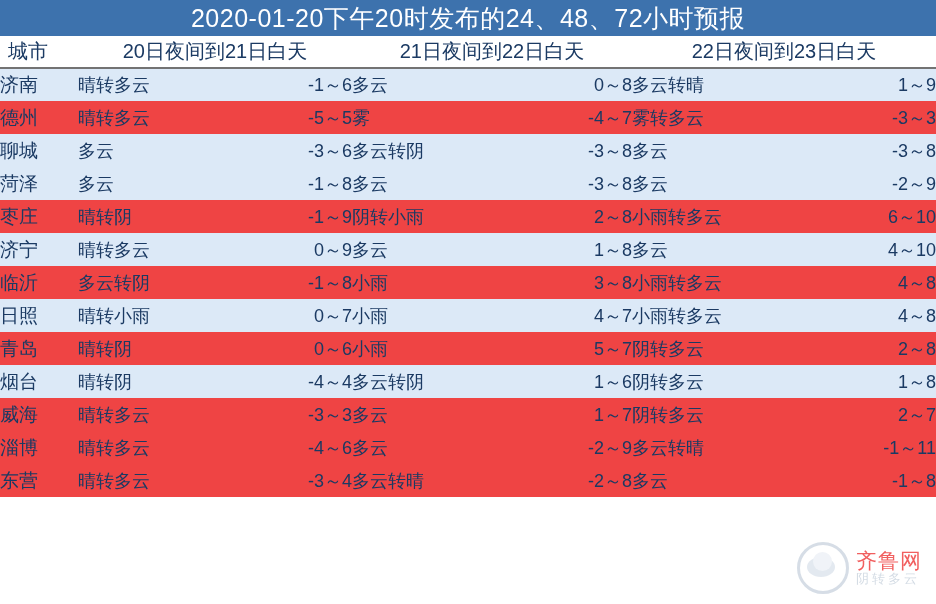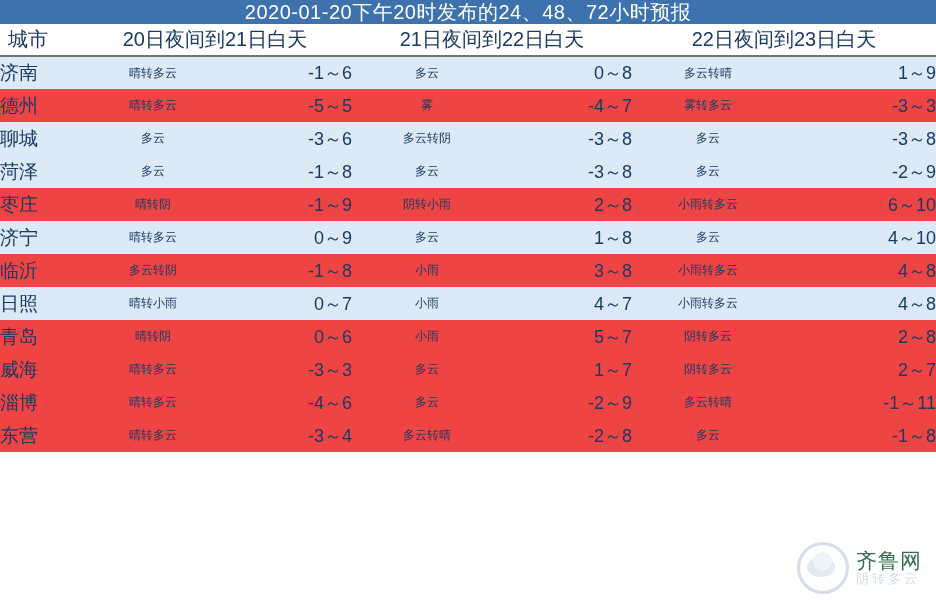--- a/index.html
+++ b/index.html
@@ -13,27 +13,27 @@
     font-family: "Liberation Sans", "DejaVu Sans", sans-serif;
     overflow: hidden;
   }
   .sheet {
     position: relative;
     width: 936px;
     height: 604px;
     background: #ffffff;
   }
   .title-bar {
-    height: 24px;
+    height: 36px;
     background: #3d72ad;
     color: #ffffff;
     display: flex;
     align-items: center;
     justify-content: center;
-    font-size: 20px;
+    font-size: 25px;
     letter-spacing: 0.5px;
   }
   table.fc {
     width: 936px;
     border-collapse: collapse;
     table-layout: fixed;
   }
   table.fc th, table.fc td {
     padding: 0;
     margin: 0;
@@ -63,24 +63,24 @@
   tbody tr.odd  { background: #dce9f7; margin-top: 44px; }
   tbody tr.even { background: #ef4444; }
   td.city {
     font-size: 19px;
     color: #1b3a63;
     padding-left: 8px;
     text-align: left;
     width: 78px;
   }
   td.cond {
-    font-size: 12px;
+    font-size: 18px;
     color: #1b3a63;
     padding-left: 8px;
-    text-align: center;
+    text-align: left;
     font-family: Liberation Mono, monospace;
   }
   td.temp {
     font-size: 18px;
     color: #1b3a63;
     padding-right: 10px;
     text-align: right;
   }
   col.c-city { width: 78px; }
   col.c-cond1 { width: 150px; }
@@ -129,21 +129,21 @@
     border-radius: 50%;
     background: #eef2f7;
   }
   .wm-text {
     display: flex;
     flex-direction: column;
     line-height: 1.1;
   }
   .wm-main {
     font-size: 21px;
-    color: #14532d;
+    color: #ef4444;
     letter-spacing: 1px;
   }
   .wm-sub {
     font-size: 13px;
     color: #cdd6e0;
     letter-spacing: 3px;
   }
 </style>
 </head>
 <body>
@@ -247,20 +247,29 @@
       </tr>
       <tr class="even">
         <td class="city">青岛</td>
         <td class="cond">晴转阴</td>
         <td class="temp">0～6</td>
         <td class="cond">小雨</td>
         <td class="temp">5～7</td>
         <td class="cond">阴转多云</td>
         <td class="temp">2～8</td>
       </tr>
+      <tr class="odd">
+        <td class="city">烟台</td>
+        <td class="cond">晴转阴</td>
+        <td class="temp">-4～4</td>
+        <td class="cond">多云转阴</td>
+        <td class="temp">1～6</td>
+        <td class="cond">阴转多云</td>
+        <td class="temp">1～8</td>
+      </tr>
       <tr class="even">
         <td class="city">威海</td>
         <td class="cond">晴转多云</td>
         <td class="temp">-3～3</td>
         <td class="cond">多云</td>
         <td class="temp">1～7</td>
         <td class="cond">阴转多云</td>
         <td class="temp">2～7</td>
       </tr>
       <tr class="even">

